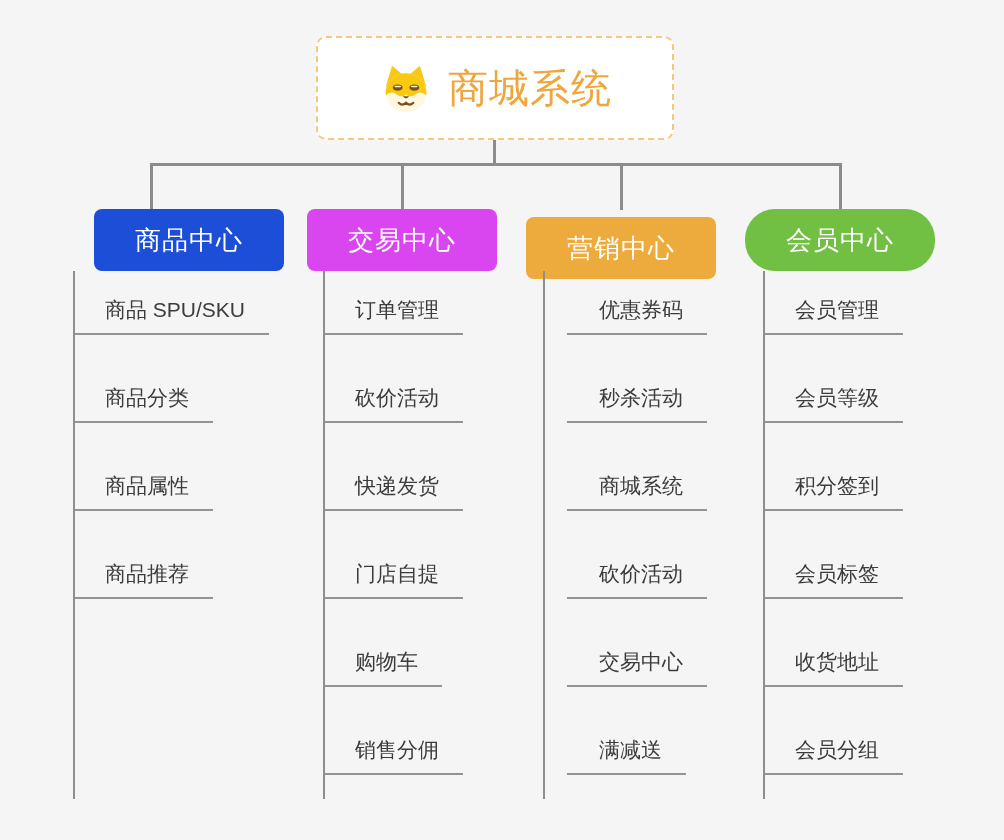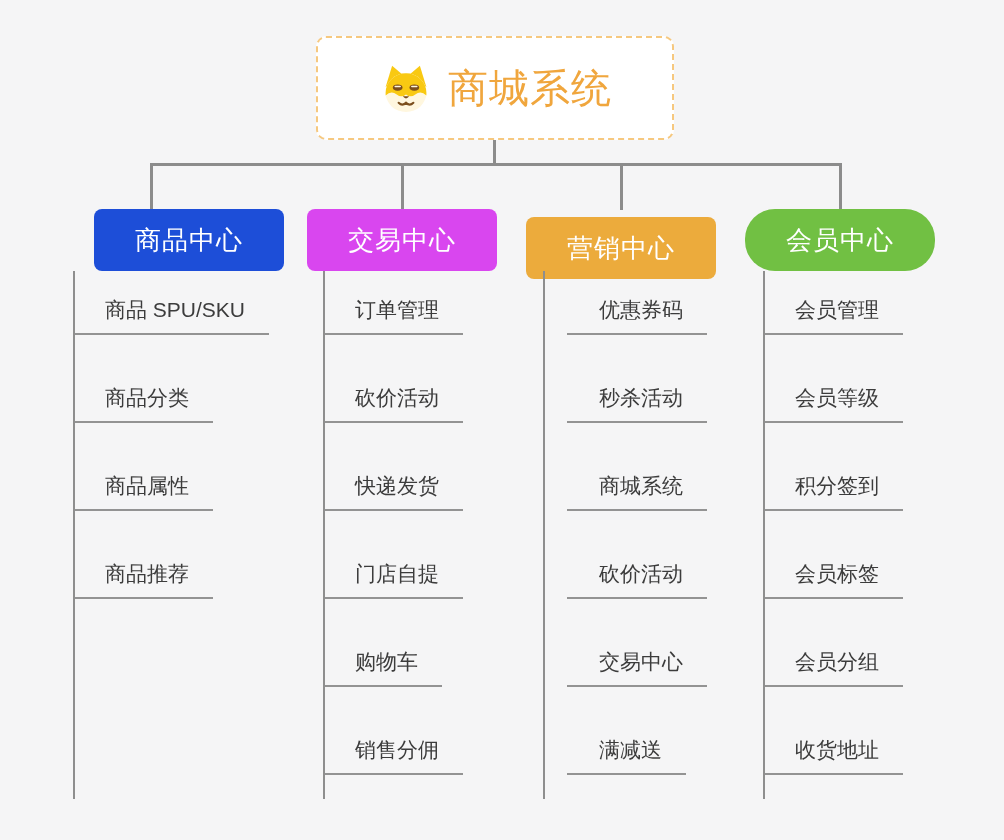--- a/index.html
+++ b/index.html
@@ -137,20 +137,20 @@
     <div class="item">
         <span>会员等级</span>
       </div>
     <div class="item">
         <span>积分签到</span>
       </div>
     <div class="item">
         <span>会员标签</span>
       </div>
     <div class="item">
-        <span>会员分组</span>
+        <span>收货地址</span>
       </div>
     <div class="item">
-        <span>收货地址</span>
+        <span>会员分组</span>
       </div>
   </div>
 
 </div>
 
 </body></html>

